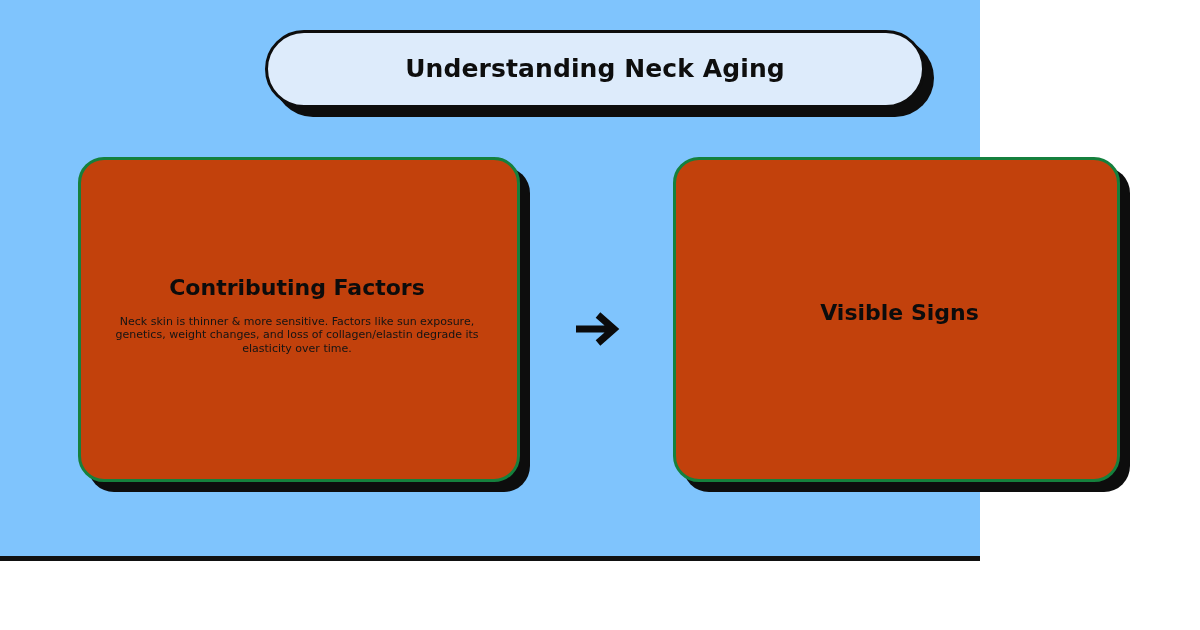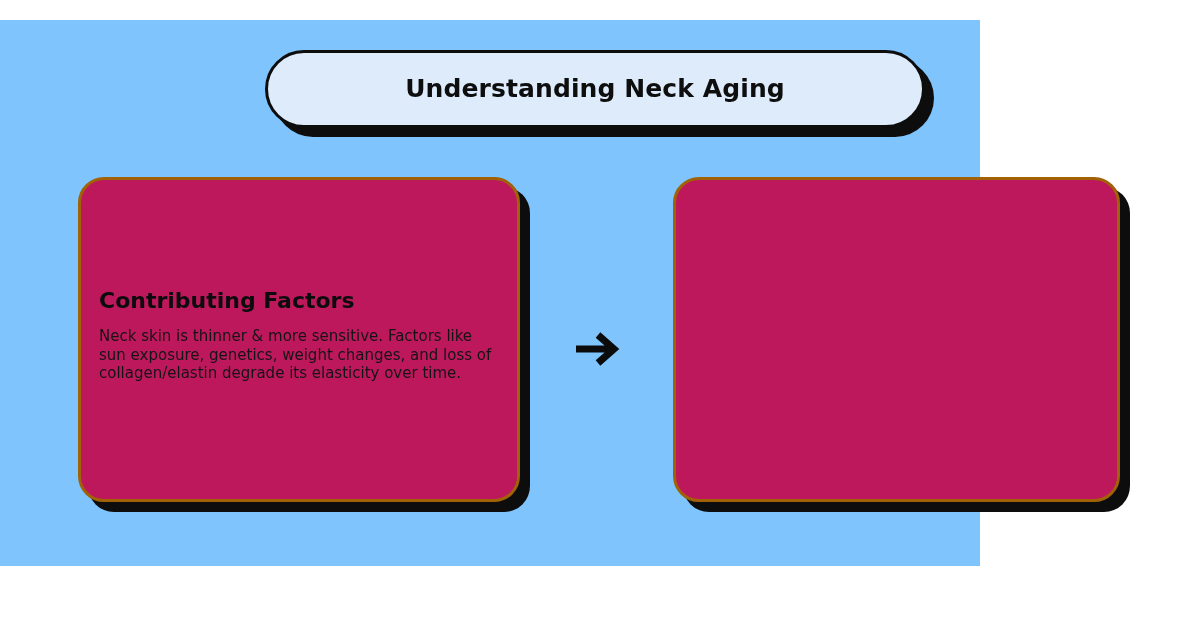--- a/index.html
+++ b/index.html
@@ -25,21 +25,20 @@
 
   .canvas {
     position: absolute;
     left: 0;
     top: 0;
     width: 980px;
     height: 561px;
     background: #7fc4fd;
     border-bottom: 5px solid #111111;
     box-sizing: border-box;
-    margin-top: 20px;
   }
 
   .footer-strip {
     position: absolute;
     left: 0;
     top: 566px;
     width: 1200px;
     height: 64px;
     background: #ffffff;
   }
@@ -65,28 +64,29 @@
     font-weight: bold;
     color: #0e0e0e;
     letter-spacing: 0.1px;
     text-align: center;
     line-height: 1.1;
   }
 
   
   .card {
     position: absolute;
-    background: #be185d;
-    border: 3px solid #a16207;
+    background: #c2410c;
+    border: 3px solid #15803d;
     border-radius: 26px;
     box-shadow: 10px 10px 0 0 #0d0d0d;
     box-sizing: border-box;
     display: flex;
     flex-direction: column;
     justify-content: center;
+    text-align: center;
   }
 
   .card-left {
     left: 78px;
     top: 157px;
     width: 442px;
     height: 325px;
     padding: 0 22px 0 18px;
   }
 
@@ -100,21 +100,21 @@
 
   .card-heading {
     font-size: 22px;
     font-weight: bold;
     color: #0c0c0c;
     margin: 0 0 14px 0;
     line-height: 1.15;
   }
 
   .card-body {
-    font-size: 15px;
+    font-size: 11px;
     font-weight: normal;
     color: #141414;
     line-height: 1.24;
     margin: 0;
   }
 
   .card-left .card-body { max-width: 400px; }
   .card-right .card-body { max-width: 400px; }
 
   
@@ -158,20 +158,21 @@
     <div class="connector-arrow">
       <span>
         <svg width="52" height="44" viewBox="0 0 52 44" aria-hidden="true">
           <path d="M2 22 H36 M24 8 L40 22 L24 36" fill="none" stroke="#0b0b0b" stroke-width="7" stroke-linecap="butt" stroke-linejoin="miter"></path>
         </svg>
       </span>
     </div>
 
     <div class="card card-right">
       <div class="card-inner">
+        <div class="card-heading">Visible Signs</div>
       </div>
     </div>
 
   </div>
 
   <div class="footer-strip"></div>
 
 </div>
 
 </body></html>

